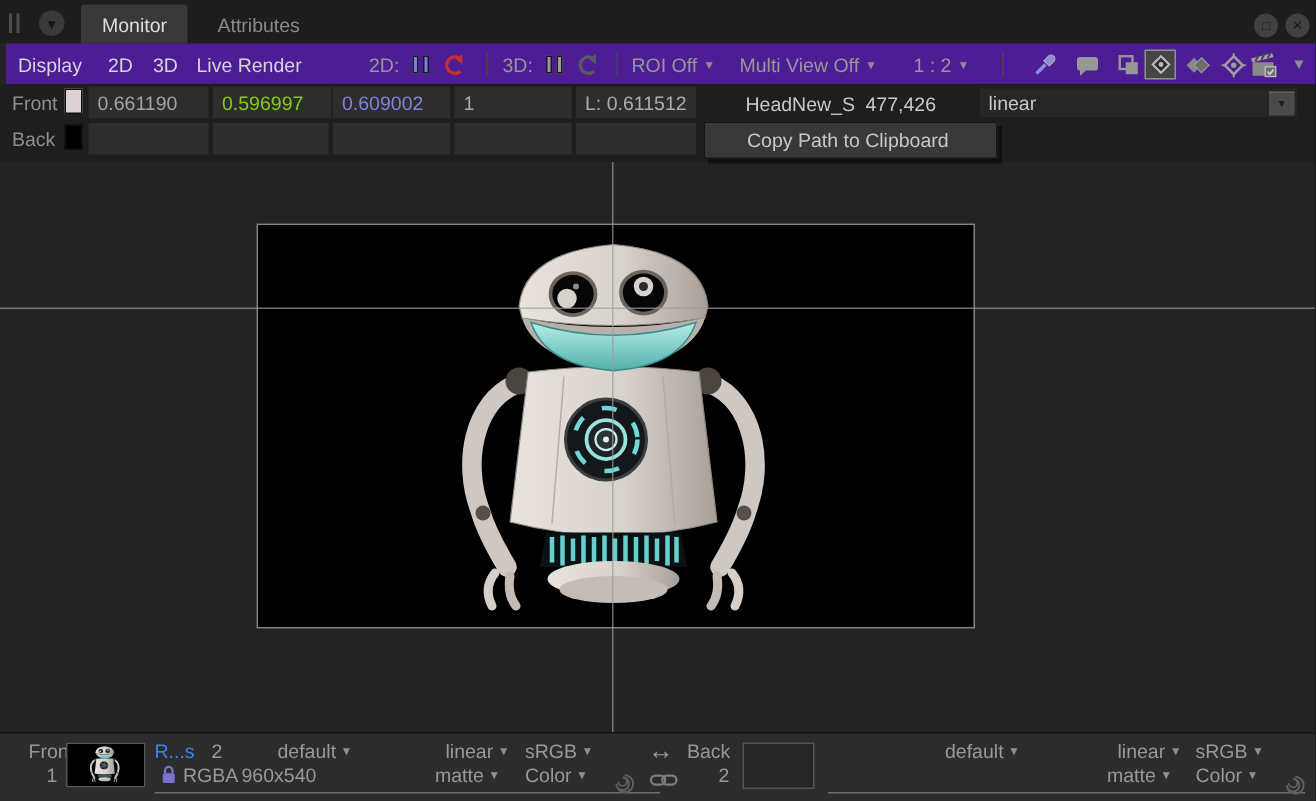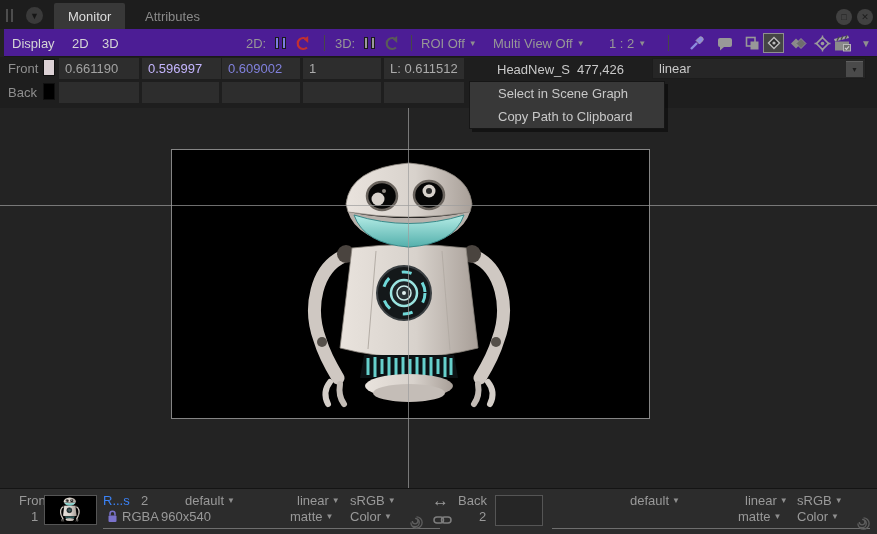--- a/index.html
+++ b/index.html
@@ -163,20 +163,21 @@
     </div>
     <div class="abs winbtn" style="left:857px">
       <span>✕</span>
     </div>
   </div>
 
   <div id="toolbar" class="abs">
     <div class="abs tb-item" style="left:8px">Display</div>
     <div class="abs tb-item" style="left:68px">2D</div>
     <div class="abs tb-item" style="left:98px">3D</div>
+    <div class="abs tb-item" style="left:127px">Live Render</div>
 
     <div class="abs tb-item tb-label" style="left:242px">2D:</div>
     <div class="abs pausebars pb-blue" style="left:271px">
         <span></span>
         <span></span>
       </div>
     <svg class="abs icon16" style="left:290px" viewBox="0 0 17 17">
       <path d="M13,12.5 A5.5,5.5 0 1 1 13.5,5" stroke="#c23030" stroke-width="2.2" fill="none"></path>
       <polygon points="14.2,1 14.2,8 9.8,4.3" fill="#c23030"></polygon>
     </svg>
@@ -243,21 +244,21 @@
     <div class="abs tb-item" style="left:853px">
       <span class="dd-arrow" style="font-size:10px">▼</span>
     </div>
   </div>
 
   <div id="probe" class="abs">
 
     <div class="abs probe-label" style="left:8px;top:4px">Front</div>
     <div class="abs swatch" style="left:43px;top:2px;background:#dcd1d5"></div>
     <div class="abs pfield" style="left:59px;top:1px;width:80px;color:#a3a3a3">0.661190</div>
-    <div class="abs pfield" style="left:142px;top:1px;width:79px;color:#c4b5fd">0.596997</div>
+    <div class="abs pfield" style="left:142px;top:1px;width:79px;color:#84cc16">0.596997</div>
     <div class="abs pfield" style="left:222px;top:1px;width:78px;color:#8181dd">0.609002</div>
     <div class="abs pfield" style="left:303px;top:1px;width:78px;color:#ababab">1</div>
     <div class="abs pfield" style="left:384px;top:1px;width:80px;color:#ababab">L: 0.611512</div>
 
     <div id="pin-btn" class="abs">
       <svg width="13" height="13" viewBox="0 0 13 13">
         <path d="M10,9.5 A4.2,4.2 0 1 1 10.2,4" stroke="#a0a0a0" stroke-width="1.6" fill="none"></path>
         <polygon points="11,1 11,6 7.6,3.4" fill="#a0a0a0"></polygon>
       </svg>
     </div>
@@ -271,21 +272,20 @@
     <div class="abs probe-label" style="left:8px;top:28px">Back</div>
     <div class="abs swatch" style="left:43px;top:26px;background:#000"></div>
     <div class="abs pfield" style="left:59px;top:25px;width:80px"></div>
     <div class="abs pfield" style="left:142px;top:25px;width:77px"></div>
     <div class="abs pfield" style="left:222px;top:25px;width:78px"></div>
     <div class="abs pfield" style="left:303px;top:25px;width:78px"></div>
     <div class="abs pfield" style="left:384px;top:25px;width:80px"></div>
   </div>
 
   <div id="context-menu" class="abs">
-    <div class="menu-item">Select in Scene Graph</div>
     <div class="menu-item">Copy Path to Clipboard</div>
   </div>
 
   <div id="viewport" class="abs">
     <div id="render-image" class="abs">
       <svg class="abs" style="left:128px;top:0;" width="220" height="270">
         <use href="#robot-art"></use>
       </svg>
     </div>
     <div id="hline" class="abs"></div>

